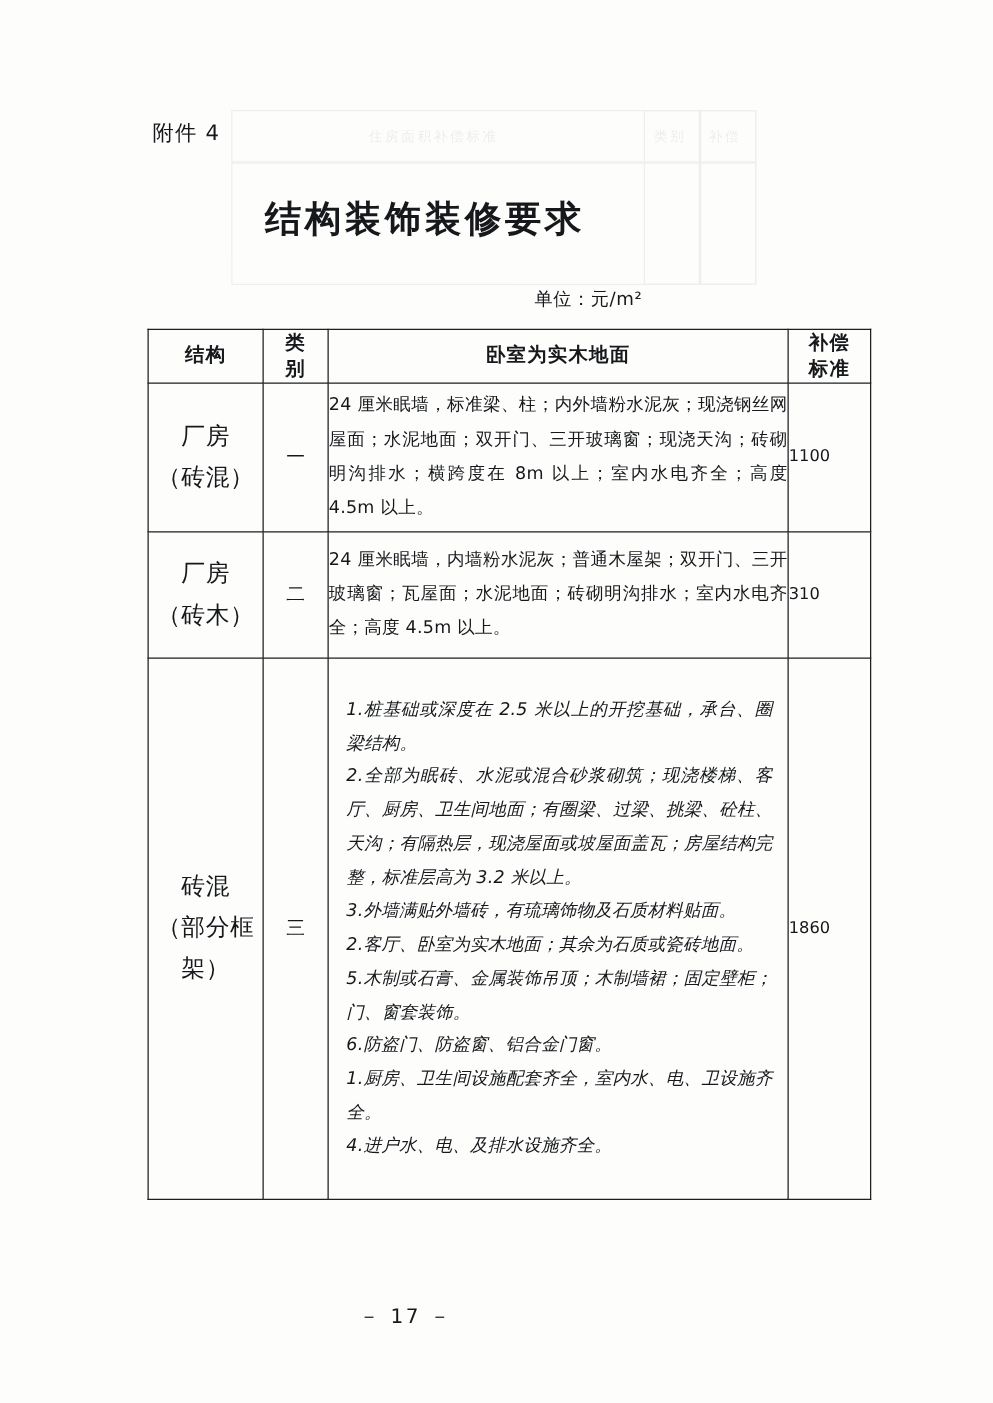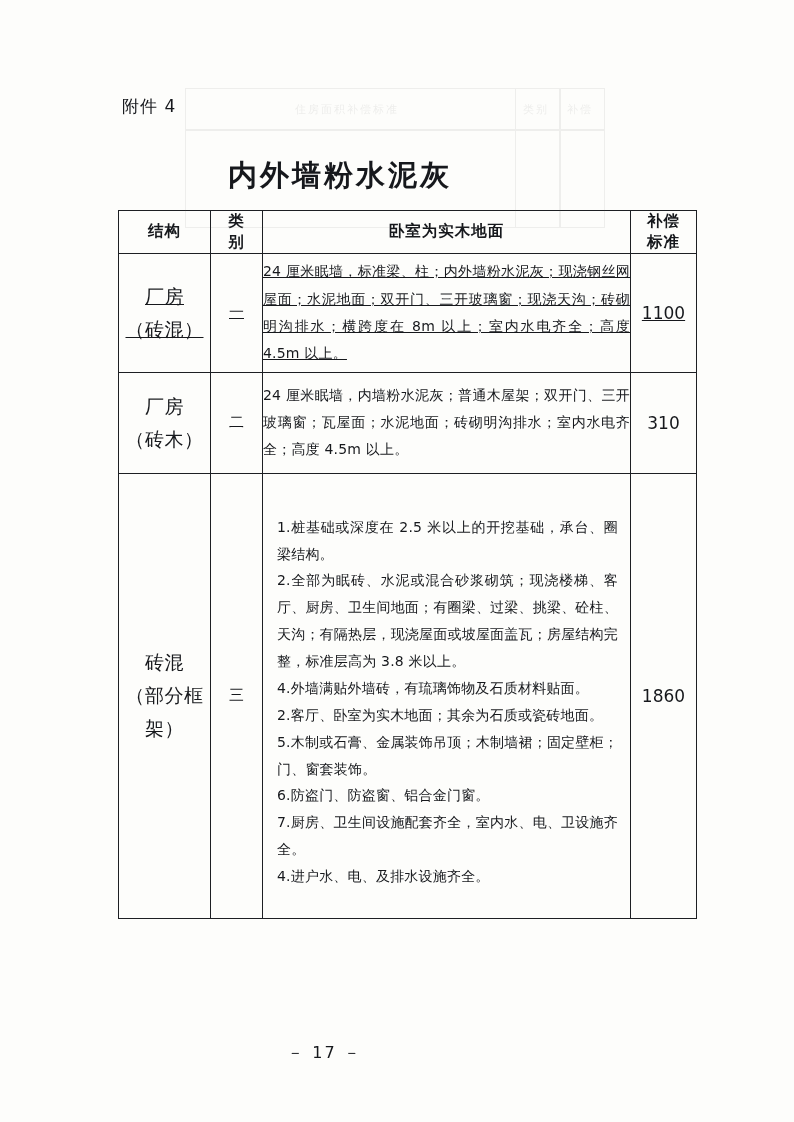--- a/index.html
+++ b/index.html
@@ -97,39 +97,40 @@
     font-size: 19px;
     line-height: 1.75;
     padding: 6px 3px;
     letter-spacing: 0.5px;
   }
   .cell-cat {
     text-align: center;
     font-size: 15px;
   }
   .cell-amt {
-    text-align: center;
-    font-size: 17px;
+    text-align: left;
+    font-size: 13px;
     font-family: "DejaVu Sans", "Liberation Sans", sans-serif;
   }
   .cell-req {
     font-size: 14px;
     line-height: 1.95;
     padding: 14px 12px 14px 14px;
     text-align: justify;
     letter-spacing: 0.2px;
   }
   .cell-req p {
     margin: 0;
   }
   .cell-req.tall {
     line-height: 1.92;
-    padding: 28px 12px 16px 14px;
-  }
-  .row-a td { height: 118px; text-decoration: underline; }
+    padding: 16px 12px 16px 14px;
+    font-style: italic;
+  }
+  .row-a td { height: 118px; }
   .row-b td { height: 100px; }
   .row-c td { height: 400px; }
 
   .page-number {
     position: absolute;
     left: 0;
     right: 3px;
     bottom: 58px;
     text-align: center;
     font-size: 16px;
@@ -146,22 +147,23 @@
     <div class="gbox" style="left:0; top:42px; width:420px; height:98px;"></div>
     <div class="gbox" style="left:330px; top:0; width:45px; height:140px;"></div>
     <div class="gbox" style="left:375px; top:0; width:45px; height:140px;"></div>
     <div class="gtext" style="left:110px; top:14px;">住房面积补偿标准</div>
     <div class="gtext" style="left:338px; top:14px;">类别</div>
     <div class="gtext" style="left:382px; top:14px;">补偿</div>
   </div>
 
   <div class="attachment-label">附件 4</div>
 
-  <h1 class="doc-title">内外墙粉水泥灰</h1>
-
+  <h1 class="doc-title">结构装饰装修要求</h1>
+
+  <div class="unit-line">单位：元/m²</div>
 
   <table class="comp">
     <colgroup>
       <col class="col-struct">
       <col class="col-cat">
       <col class="col-req">
       <col class="col-amt">
     </colgroup>
     <thead>
       <tr>
@@ -204,26 +206,26 @@
 
       <tr class="row-c">
         <td class="cell-struct">
           <div>砖混</div>
           <div>（部分框</div>
           <div>架）</div>
         </td>
         <td class="cell-cat">三</td>
         <td class="cell-req tall">
           <p>1.桩基础或深度在 2.5 米以上的开挖基础，承台、圈梁结构。</p>
-          <p>2.全部为眠砖、水泥或混合砂浆砌筑；现浇楼梯、客厅、厨房、卫生间地面；有圈梁、过梁、挑梁、砼柱、天沟；有隔热层，现浇屋面或坡屋面盖瓦；房屋结构完整，标准层高为 3.8 米以上。</p>
-          <p>4.外墙满贴外墙砖，有琉璃饰物及石质材料贴面。</p>
+          <p>2.全部为眠砖、水泥或混合砂浆砌筑；现浇楼梯、客厅、厨房、卫生间地面；有圈梁、过梁、挑梁、砼柱、天沟；有隔热层，现浇屋面或坡屋面盖瓦；房屋结构完整，标准层高为 3.2 米以上。</p>
+          <p>3.外墙满贴外墙砖，有琉璃饰物及石质材料贴面。</p>
           <p>2.客厅、卧室为实木地面；其余为石质或瓷砖地面。</p>
           <p>5.木制或石膏、金属装饰吊顶；木制墙裙；固定壁柜；门、窗套装饰。</p>
           <p>6.防盗门、防盗窗、铝合金门窗。</p>
-          <p>7.厨房、卫生间设施配套齐全，室内水、电、卫设施齐全。</p>
+          <p>1.厨房、卫生间设施配套齐全，室内水、电、卫设施齐全。</p>
           <p>4.进户水、电、及排水设施齐全。</p>
         </td>
         <td class="cell-amt">1860</td>
       </tr>
     </tbody>
   </table>
 
   <div class="page-number">－ 17 －</div>
 </div>
 

